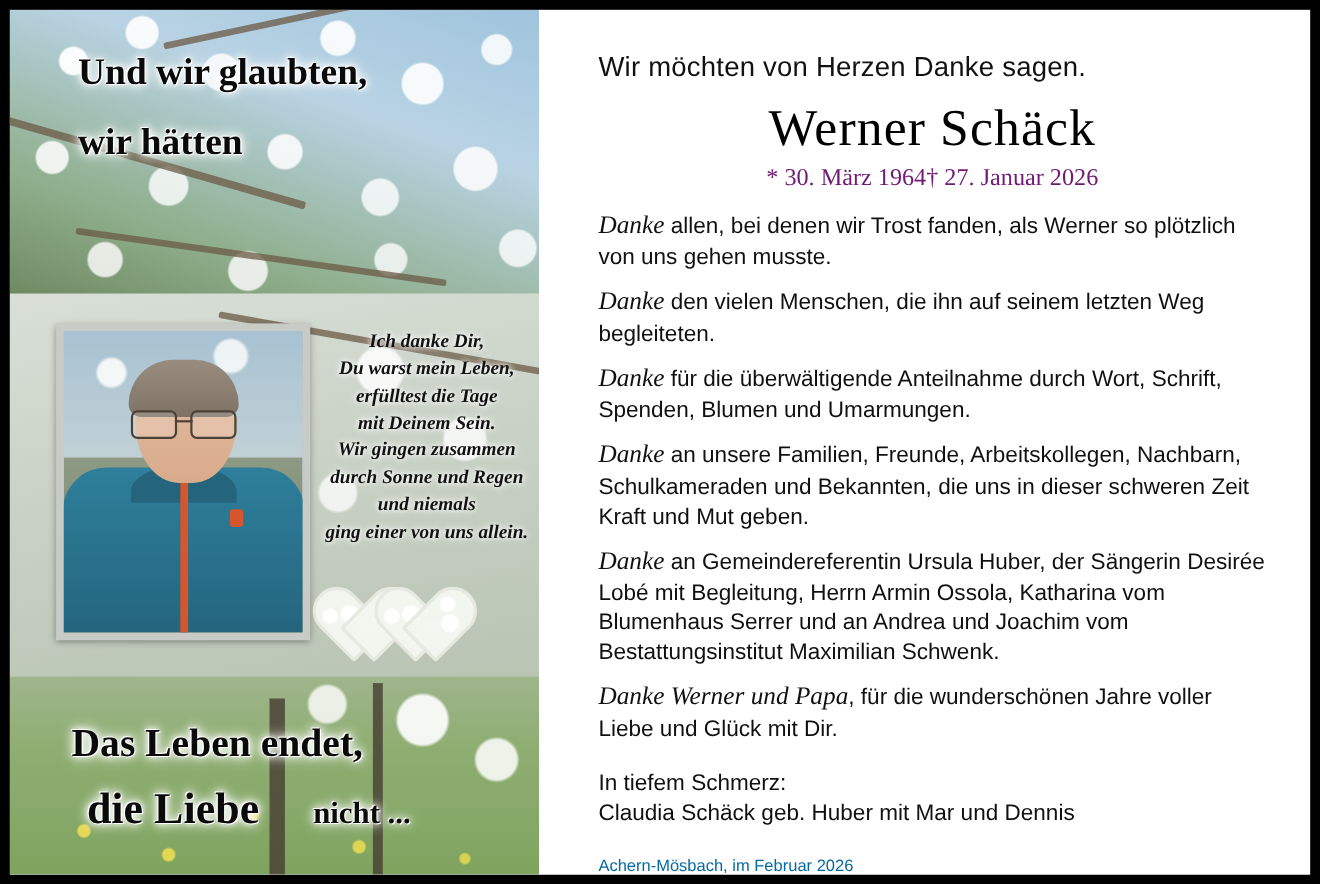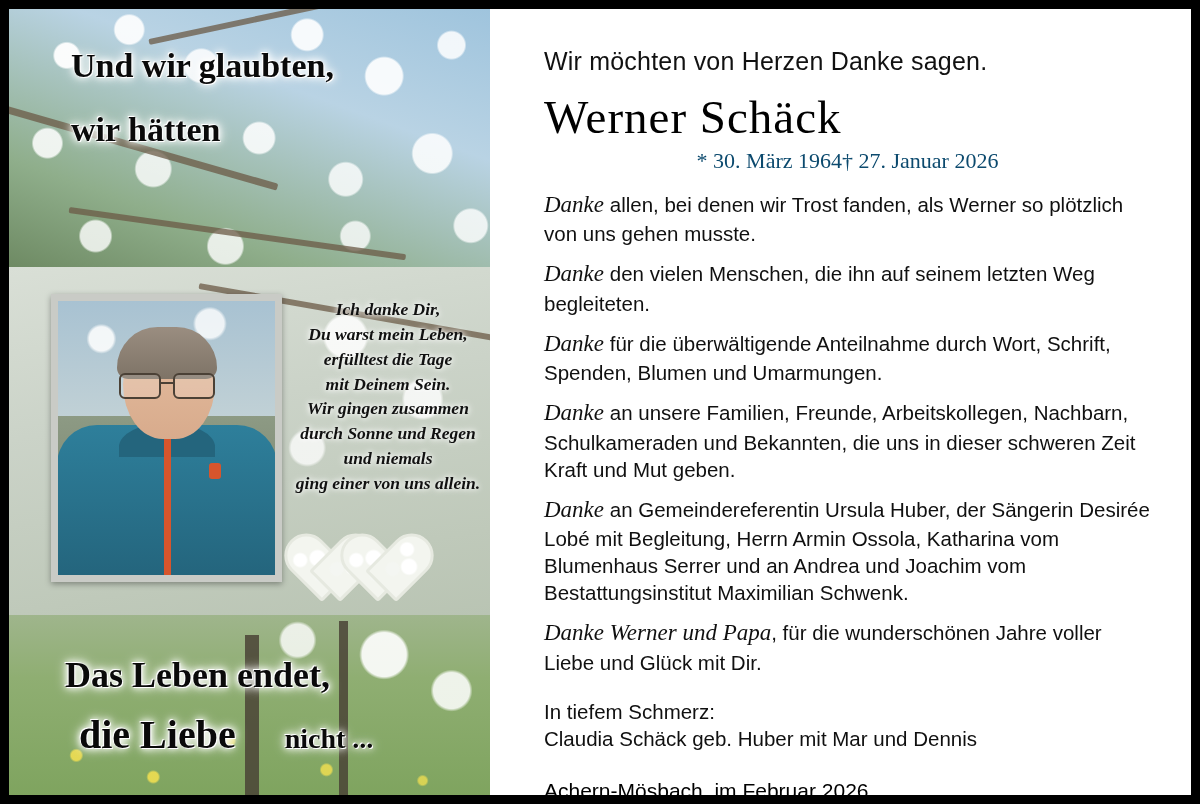--- a/index.html
+++ b/index.html
@@ -295,32 +295,32 @@
   }
   .intro {
     font-size: 25px;
     color: #111;
     margin: 0 0 14px 0;
     letter-spacing: 0.2px;
   }
   .name {
     font-family: "Liberation Serif", serif;
     font-size: 47px;
-    text-align: left;
+    text-align: center;
     margin: 2px 0 4px 0;
     letter-spacing: 1px;
     color: #000;
   }
   .dates {
     display: flex;
     justify-content: center;
     font-family: "Liberation Serif", serif;
     font-size: 22px;
     margin-bottom: 16px;
-    color: #0c4a6e;
+    color: #701a75;
   }
   .dates span { white-space: nowrap; }
   .para {
     font-size: 20.5px;
     line-height: 1.32;
     color: #101010;
     margin: 0 0 12px 0;
   }
   .para .lead {
     font-family: "Liberation Serif", serif;
@@ -328,22 +328,22 @@
     font-size: 23px;
     font-weight: normal;
   }
   .closing {
     font-size: 20.5px;
     line-height: 1.34;
     color: #101010;
     margin: 22px 0 0 0;
   }
   .place {
-    font-size: 21px;
-    color: #000000;
+    font-size: 15px;
+    color: #0369a1;
     margin: 26px 0 0 0;
   }
 </style>
 </head>
 <body>
 
 <div class="notice">
 
   <div class="left-col">
 

